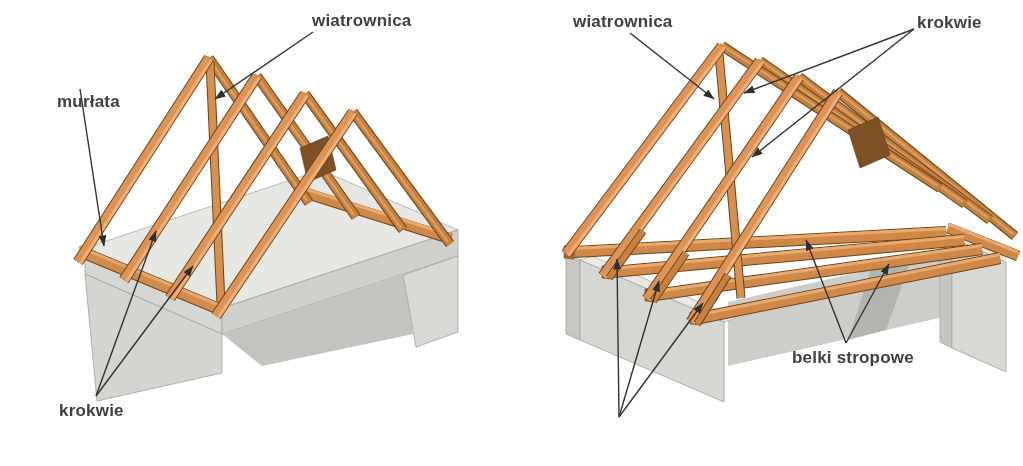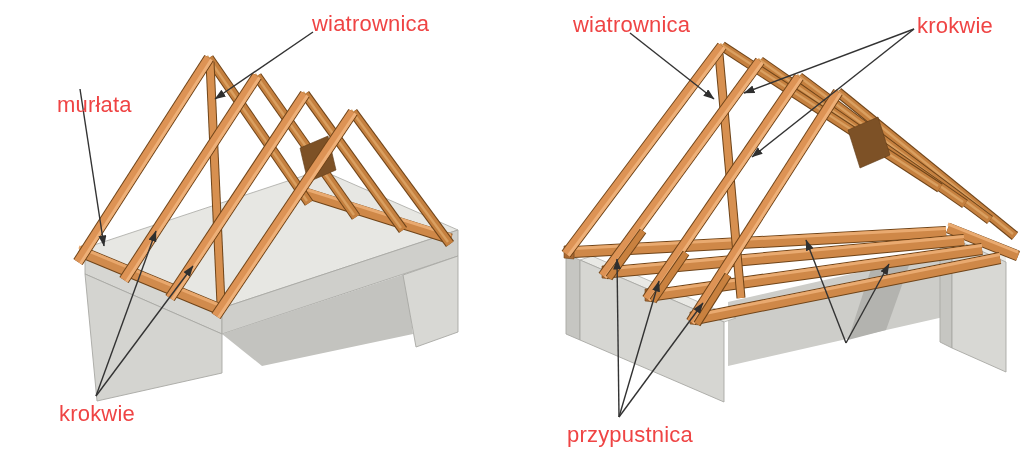--- a/index.html
+++ b/index.html
@@ -2,21 +2,21 @@
 <html><head>
 <meta charset="utf-8">
 <style>
   html,body{margin:0;padding:0;background:#ffffff;}
   .stage{
     position:relative;width:1023px;height:466px;background:#ffffff;overflow:hidden;
     font-family:"Liberation Sans",sans-serif;
   }
   .stage svg{position:absolute;left:0;top:0;}
   .lbl{
-    position:absolute;font-size:22px;font-weight:normal;color:#ef4444;
+    position:absolute;font-size:17px;font-weight:bold;color:#404040;
     white-space:nowrap;letter-spacing:0.2px;
   }
 </style>
 </head>
 <body>
 
 <div class="stage">
 
 <svg width="1023" height="466" viewBox="0 0 1023 466">
   <defs>
@@ -237,14 +237,14 @@
     <line x1="619" y1="417" x2="659" y2="281" marker-end="url(#arw)"></line>
     <line x1="619" y1="417" x2="703" y2="303" marker-end="url(#arw)"></line>
   </g>
 </svg>
 
   <div class="lbl" style="left:312px;top:11px;">wiatrownica</div>
   <div class="lbl" style="left:57px;top:66px;margin-top:26px;">murłata</div>
   <div class="lbl" style="left:59px;top:401px;">krokwie</div>
   <div class="lbl" style="left:573px;top:12px;">wiatrownica</div>
   <div class="lbl" style="left:917px;top:13px;">krokwie</div>
-  <div class="lbl" style="left:567px;top:422px;">przypustnica</div>
+  <div class="lbl" style="left:792px;top:348px;">belki stropowe</div>
 </div>
 
 </body></html>

